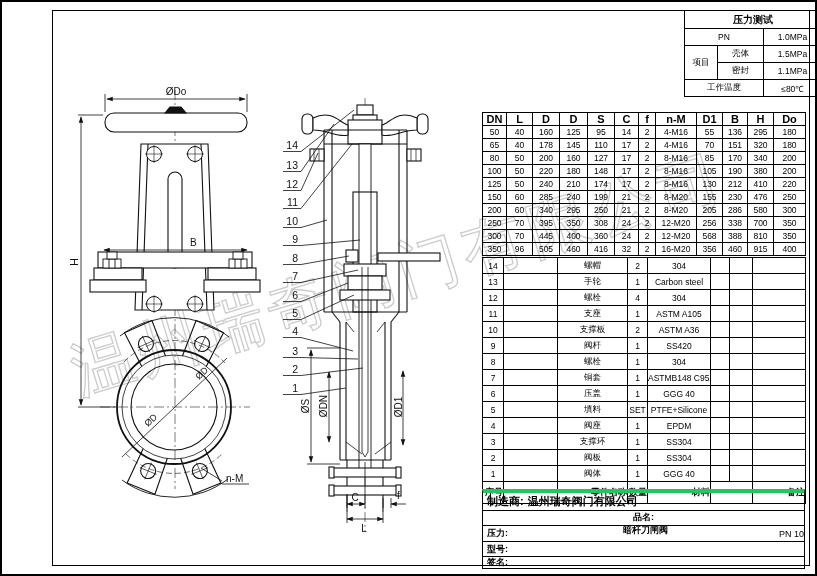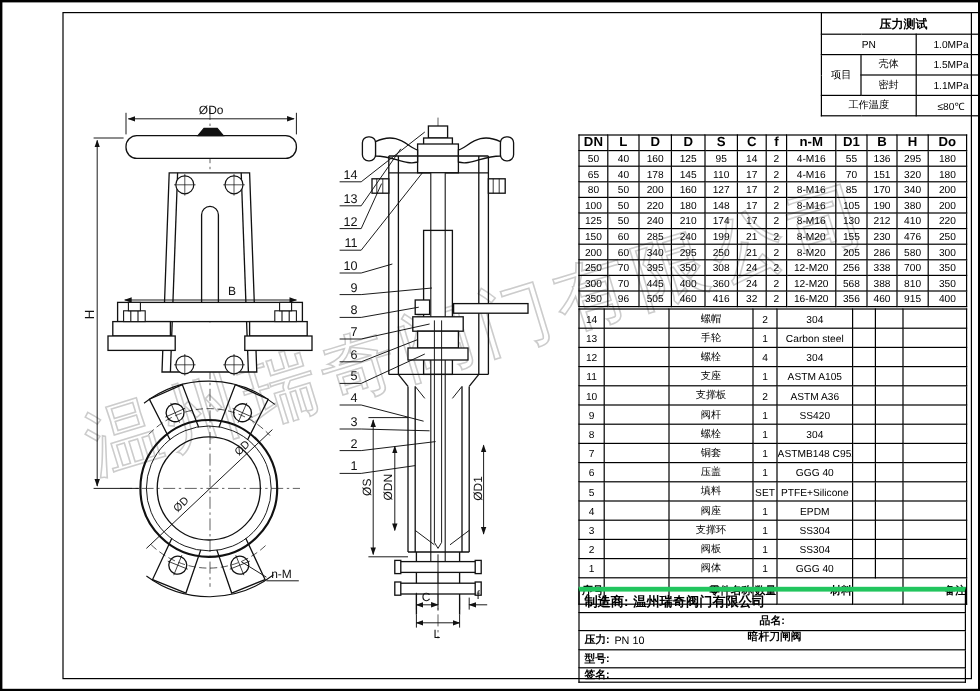--- a/index.html
+++ b/index.html
@@ -672,21 +672,21 @@
 
   <div class="info">
     <div class="irow first">
       <span class="lbl">制造商:</span>
       <span>温州瑞奇阀门有限公司</span>
     </div>
     <div class="irow" style="height:15px;font-weight:bold;flex-direction:column;">
       <span class="lbl">品名:</span>
       <span>暗杆刀闸阀</span>
     </div>
-    <div class="irow" style="height:16px;">
+    <div class="irow" style="height:16px;justify-content:space-between;">
       <span class="lbl">压力:</span>
       <span>PN 10</span>
     </div>
     <div class="irow" style="height:15px;">
       <span class="lbl">型号:</span>
       <span></span>
     </div>
     <div class="irow" style="height:12px;align-items:center;">
       <span class="lbl">签名:</span>
       <span></span>

